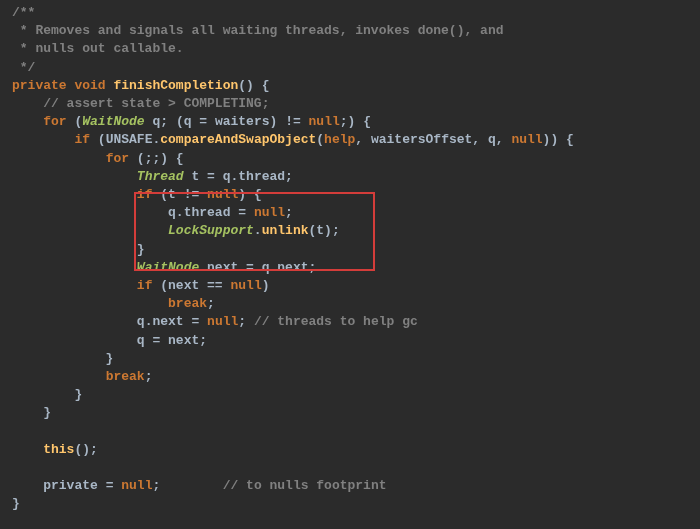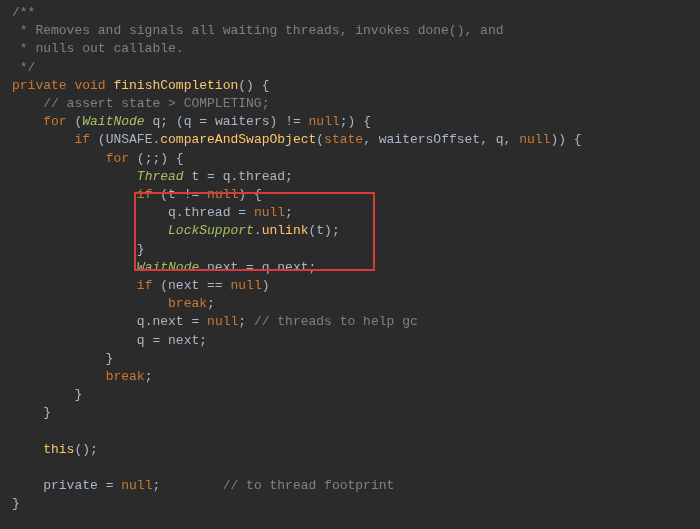--- a/index.html
+++ b/index.html
@@ -27,49 +27,50 @@
   .hlbox {
     position: absolute;
     border: 2px solid #d43d3a;
     box-sizing: border-box;
     pointer-events: none;
   }
   .wrap {
     position: relative;
     width: 700px;
     height: 472px;
+    font-weight: bold;
   }
 </style>
 </head>
 <body>
 
 <div class="wrap">
 <pre class="code"><span class="c">/**</span>
 <span class="c"> * Removes and signals all waiting threads, invokes done(), and</span>
 <span class="c"> * nulls out callable.</span>
 <span class="c"> */</span>
 <span class="kw">private</span> <span class="kw">void</span> <span class="fn">finishCompletion</span><span class="id">()</span><span class="id"> {</span>
     <span class="c">// assert state &gt; COMPLETING;</span>
     <span class="kw">for</span> (<span class="cls">WaitNode</span> <span class="id">q</span>; (<span class="id">q</span> = <span class="id">waiters</span>) <span class="id">!=</span> <span class="kw">null</span>;) {
-        <span class="kw">if</span> (<span class="id">UNSAFE</span>.<span class="fn">compareAndSwapObject</span>(<span class="kw">state</span>, <span class="id">waitersOffset</span>, <span class="id">q</span>, <span class="kw">null</span>)) {
+        <span class="kw">if</span> (<span class="id">UNSAFE</span>.<span class="fn">compareAndSwapObject</span>(<span class="kw">help</span>, <span class="id">waitersOffset</span>, <span class="id">q</span>, <span class="kw">null</span>)) {
             <span class="kw">for</span> <span class="id">(;;)</span> {
                 <span class="cls">Thread</span> <span class="id">t</span> = <span class="id">q</span>.<span class="id">thread</span>;
                 <span class="kw">if</span> (<span class="id">t</span> <span class="id">!=</span> <span class="kw">null</span>) {
                     <span class="id">q</span>.<span class="id">thread</span> = <span class="kw">null</span>;
                     <span class="cls">LockSupport</span>.<span class="fn">unlink</span>(<span class="id">t</span>);
                 }
                 <span class="cls">WaitNode</span> <span class="id">next</span> = <span class="id">q</span>.<span class="id">next</span>;
                 <span class="kw">if</span> (<span class="id">next</span> == <span class="kw">null</span>)
                     <span class="kw">break</span>;
                 <span class="id">q</span>.<span class="id">next</span> = <span class="kw">null</span>; <span class="c">// threads to help gc</span>
                 <span class="id">q</span> = <span class="id">next</span>;
             }
             <span class="kw">break</span>;
         }
     }
 
     <span class="fn">this</span>();
 
-    <span class="id">private</span> = <span class="kw">null</span>;        <span class="c">// to thread footprint</span>
+    <span class="id">private</span> = <span class="kw">null</span>;        <span class="c">// to nulls footprint</span>
 <span class="id">}</span></pre>
 
 <div class="hlbox" style="left:134px;top:192px;width:241px;height:79px;"></div>
 </div>
 
 </body></html>

